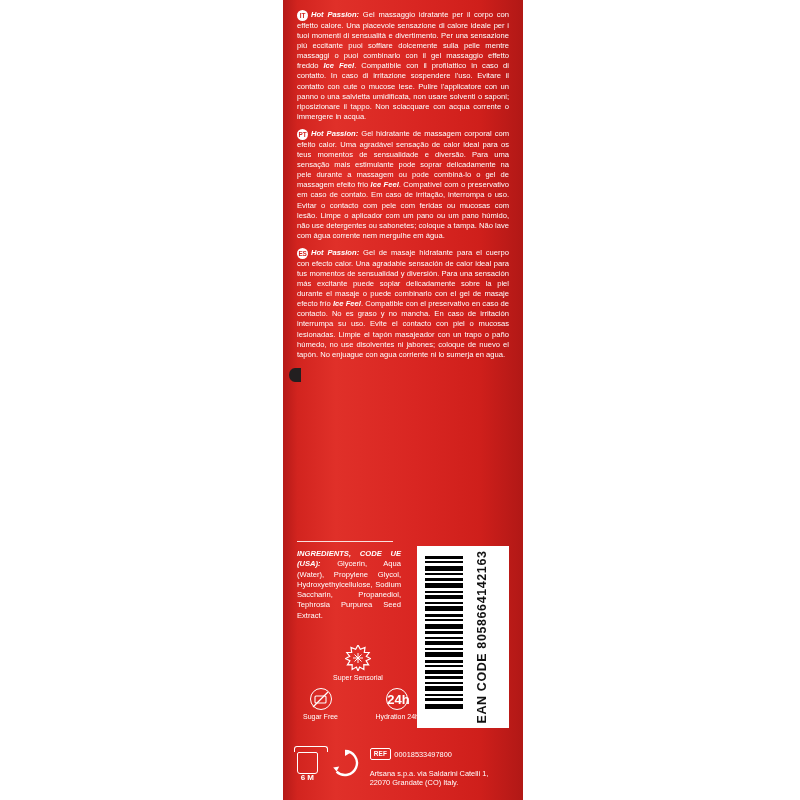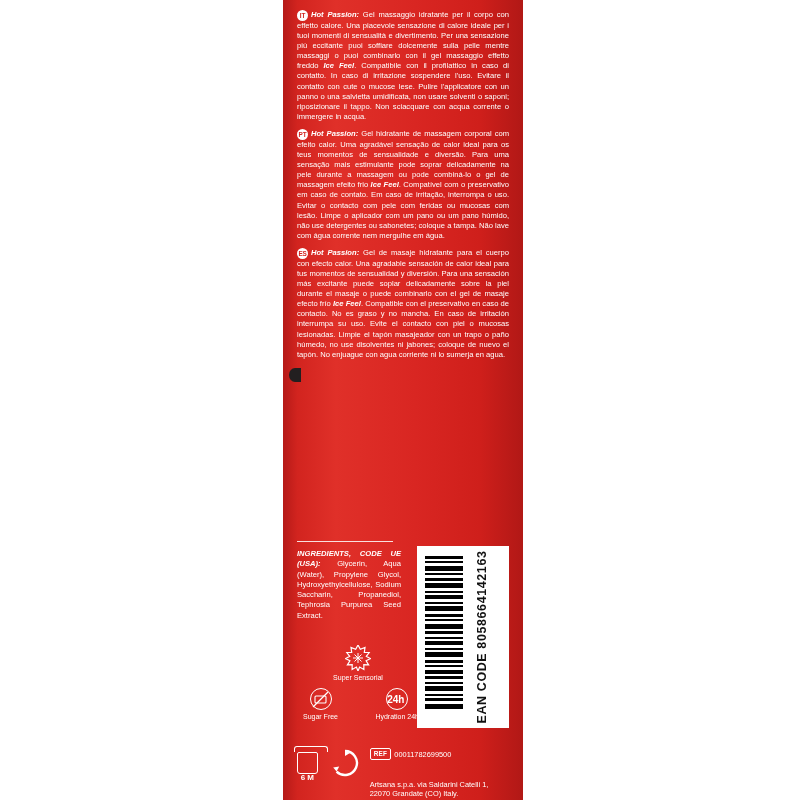--- a/index.html
+++ b/index.html
@@ -198,21 +198,21 @@
     position: relative;
     box-sizing: border-box;
   }
   .starburst {
     width: 26px;
     height: 26px;
     margin: 0 auto;
     position: relative;
   }
   .ico24 {
-    font-size: 10px;
+    font-size: 13px;
     font-weight: bold;
     line-height: 22px;
     text-align: left;
     color: #fff;
   }
 
   
   .bottom-row {
     position: absolute;
     left: 8px;
@@ -266,21 +266,21 @@
     display: inline-block;
     border: 1px solid #fff;
     border-radius: 2px;
     padding: 0px 3px;
     font-size: 6.4px;
     font-weight: bold;
     letter-spacing: 0.3px;
     vertical-align: 1px;
     margin-right: 3px;
   }
-  .addr { margin-top: 20px; }
+  .addr { margin-top: 9px; }
 </style>
 </head>
 <body>
 
 <div class="page">
   <div class="leftmargin"></div>
   <div class="rightmargin"></div>
 
   <div class="panel">
     <div class="inner">
@@ -409,21 +409,21 @@
         </div>
         <div class="recycle">
           <svg width="30" height="30" viewBox="0 0 30 30" aria-hidden="true">
             <path d="M15 3 a12 12 0 1 1 -8.4 20.6" fill="none" stroke="#ffffff" stroke-width="2.4"></path>
             <path d="M15 2.2 L15 8 L20 5.1 Z" fill="#ffffff"></path>
             <path d="M6.6 23.6 L3.2 19.5 L9.2 18.6 Z" fill="#ffffff"></path>
           </svg>
         </div>
         <div class="ref-block">
           <div>
-            <span class="ref-badge">REF</span><span>00011782699500</span>
+            <span class="ref-badge">REF</span><span>00018533497800</span>
           </div>
           <div class="addr">Artsana s.p.a. via Saldarini Catelli 1, 22070 Grandate (CO) Italy.</div>
         </div>
       </div>
 
     </div>
   </div>
 </div>
 
 </body></html>

